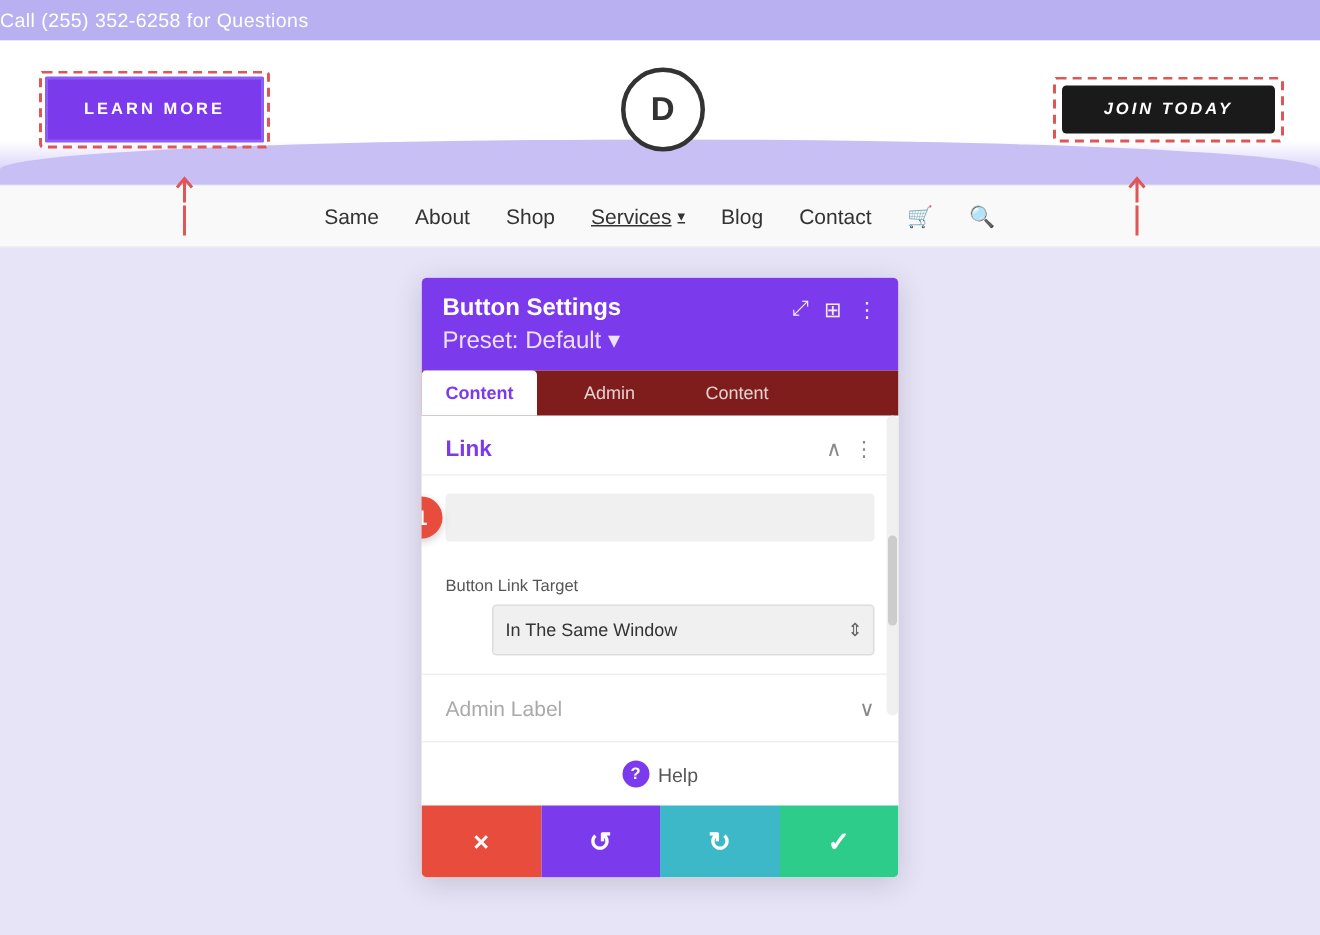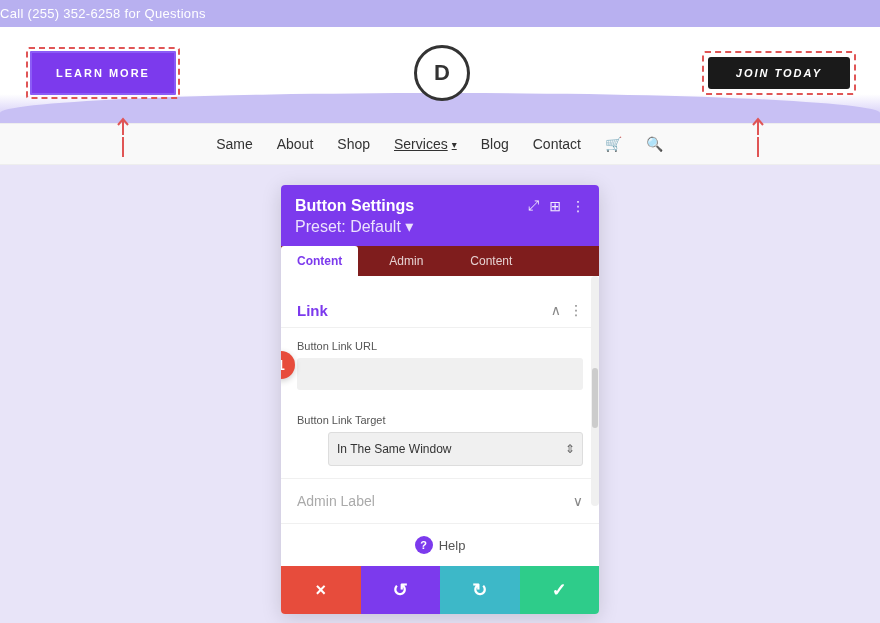--- a/index.html
+++ b/index.html
@@ -233,21 +233,21 @@
     .panel-body {
       padding: 0;
       position: relative;
     }
 
     
     .section-header {
       display: flex;
       justify-content: space-between;
       align-items: flex-start;
-      padding: 26px 16px 8px;
+      padding: 14px 16px 8px;
       border-bottom: 1px solid #f0f0f0;
     }
 
     .section-title {
       color: #7c3aed;
       font-size: 15px;
       font-weight: 600;
     }
 
     .section-controls {
@@ -507,21 +507,20 @@
       <div class="section-header">
         <span class="section-title">Link</span>
         <div class="section-controls">
           <span class="section-control-icon">∧</span>
           <span class="section-control-icon">⋮</span>
         </div>
       </div>
 
       <div class="field-group" style="position:relative;">
         <div class="badge-number">1</div>
-        <div class="field-label">Button Link URL</div>
         <input type="text" class="field-input" value="" style="">
       </div>
 
       <div class="field-group">
         <div class="field-label">Button Link Target</div>
         <div class="field-select-wrap">
           <select class="field-select">
             <option>In The Same Window</option>
             <option>In A New Tab</option>
           </select>

